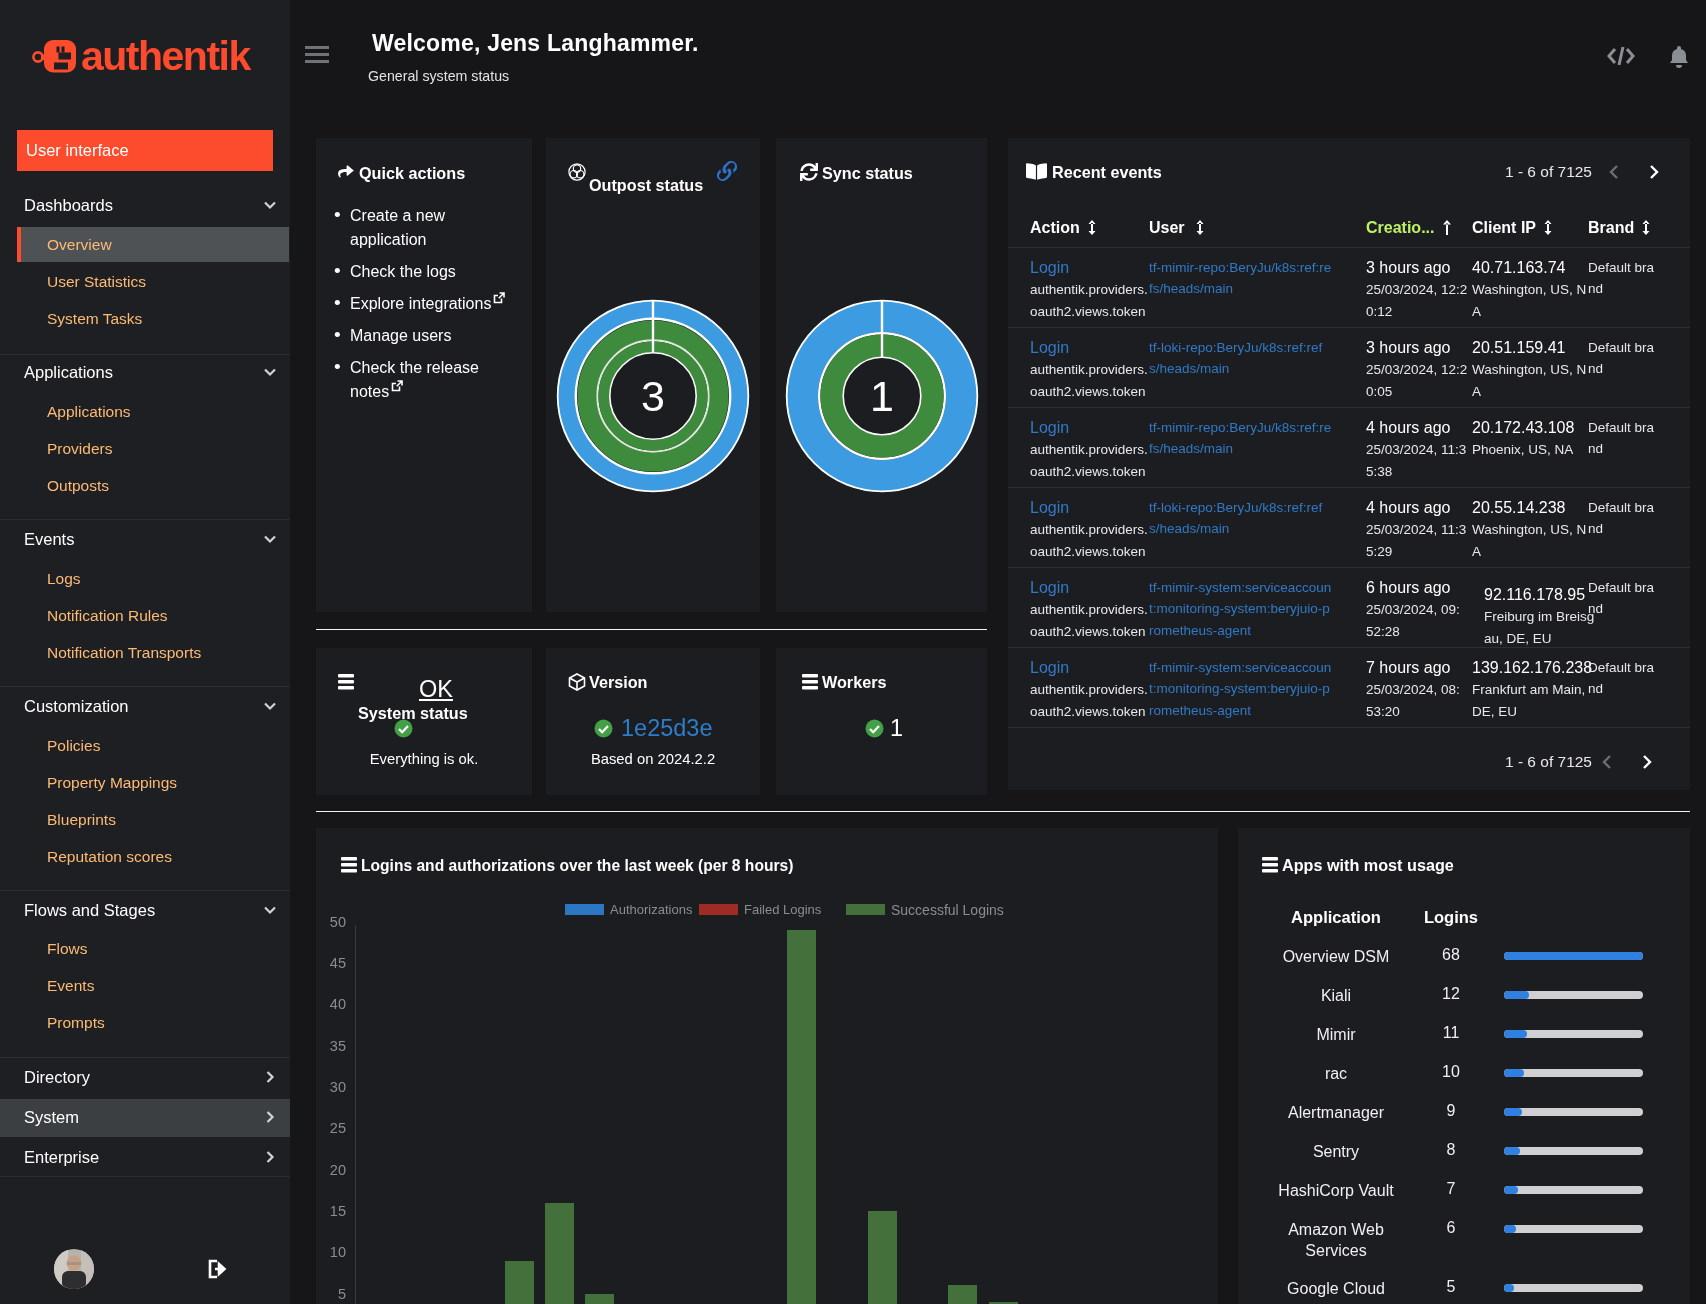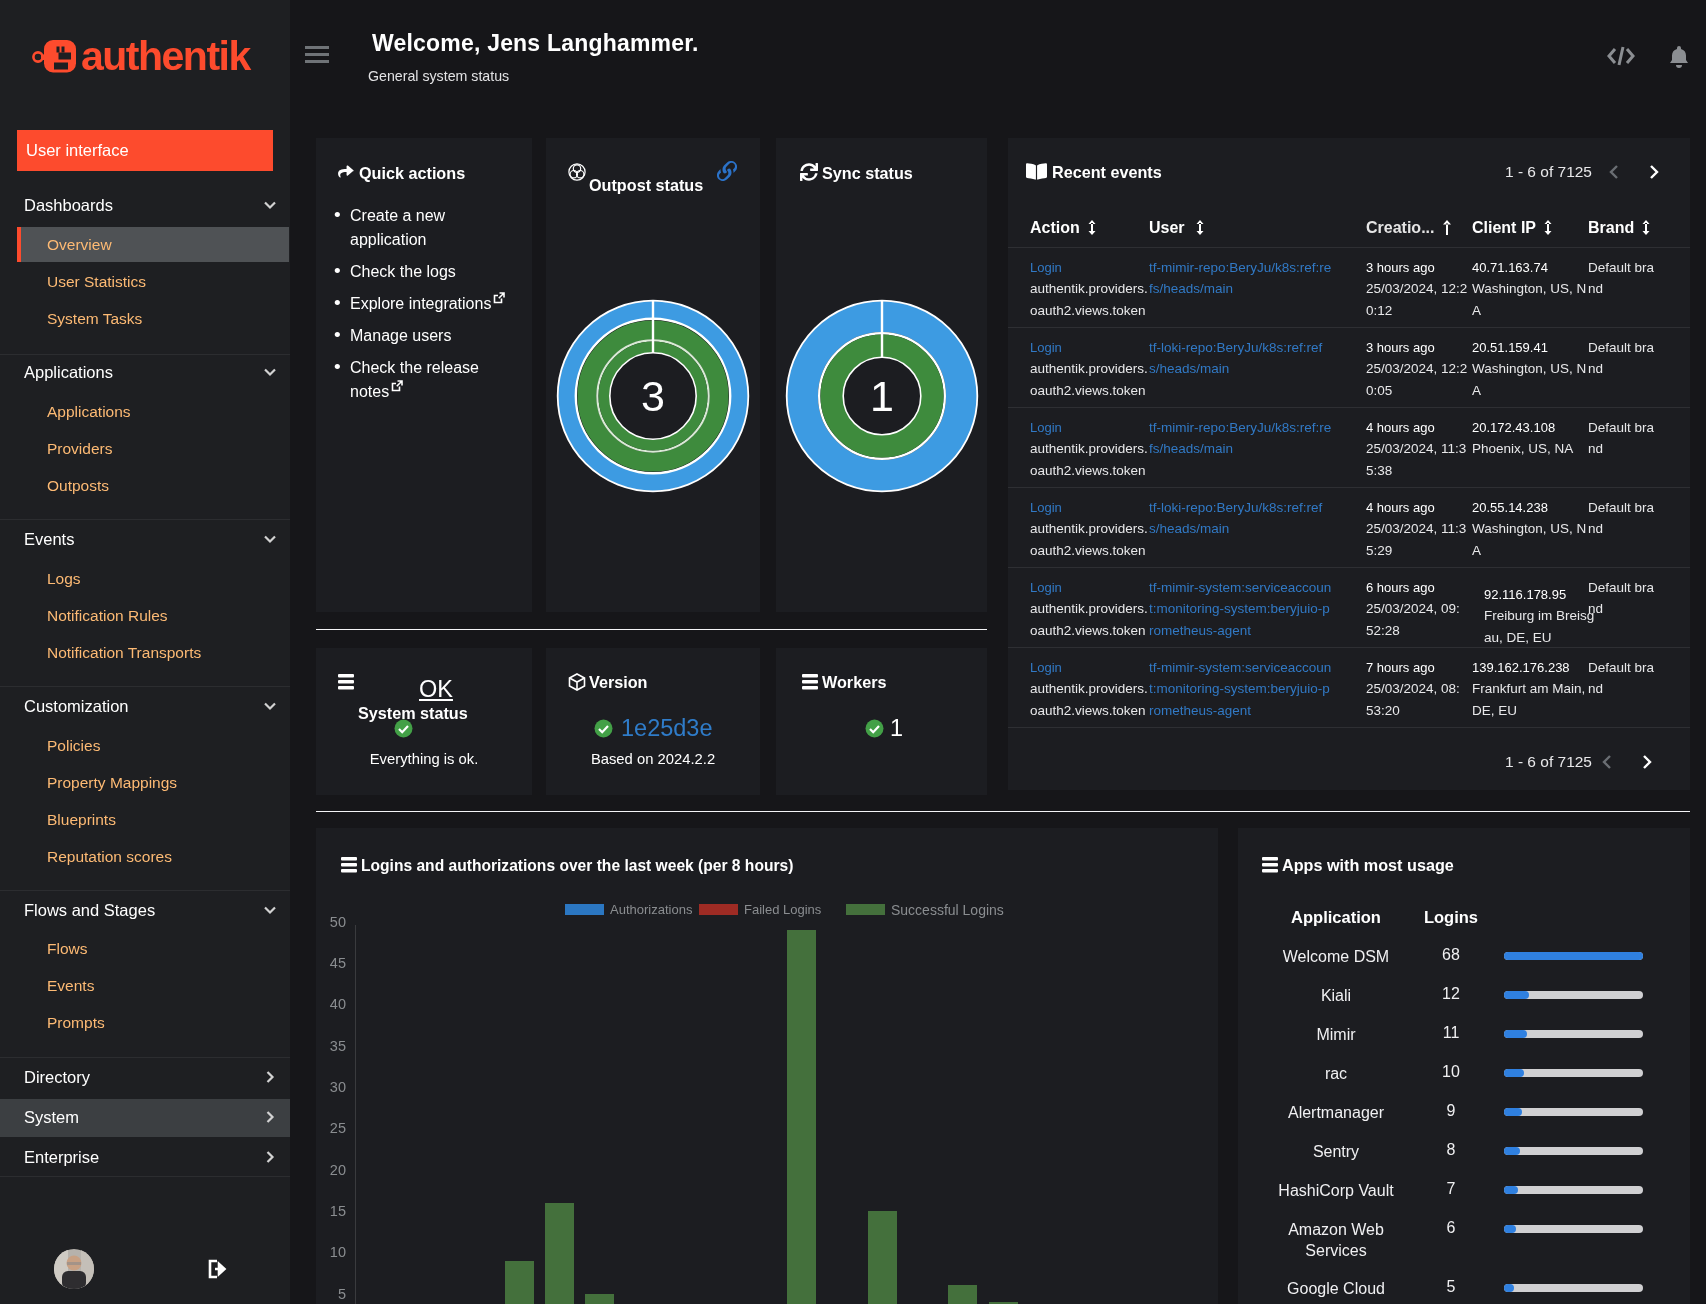--- a/index.html
+++ b/index.html
@@ -11,21 +11,21 @@
 .navsub { position:absolute; left:47px; font-size:15.5px; color:#fdba74; }
 .sdiv { position:absolute; left:0; width:290px; height:1px; background:#2c2d30; }
 
 .card { position:absolute; background:#1c1d21; }
 .ctitle { position:absolute; font-size:16.2px; font-weight:bold; color:#fff; white-space:nowrap; }
 
 .th { position:absolute; font-size:16px; font-weight:bold; color:#fff; }
 .rowline { position:absolute; left:1008px; width:682px; height:1px; background:#2e2f33; }
 .lnk { color:#3179c5 !important; }
 .cell { position:absolute; line-height:21.3px; font-size:13.5px; color:#e8e8ea; white-space:nowrap; }
-.cell .big { font-size:13px; color:#fff; }
+.cell .big { font-size:16px; color:#fff; }
 
 .aprow { position:absolute; font-size:16px; color:#f0f0f2; white-space:nowrap; }
 .track { position:absolute; width:139px; height:8px; background:#d0d0d2; border-radius:4px; }
 .fill { height:8px; background:#2f80e0; border-radius:4px; }
 </style>
 </head>
 <body>
 
 <div id="sidebar">
   <svg width="290" height="110" style="position:absolute;top:0;left:0">
@@ -219,21 +219,21 @@
 <div class="abs" style="left:1380px;top:163px;width:212px;text-align:right;font-size:15.5px;color:#e8e8ea;">1 - 6 of 7125</div>
 <svg class="abs" style="left:1608px;top:164px" width="12" height="16">
     <path d="M9 2 L3 8 L9 14" stroke="#6a6e73" stroke-width="2.4" fill="none"></path>
   </svg>
 <svg class="abs" style="left:1648px;top:164px" width="12" height="16">
     <path d="M3 2 L9 8 L3 14" stroke="#fff" stroke-width="2.4" fill="none"></path>
   </svg>
 
 <div class="th" style="left:1030px;top:219px;">Action</div>
 <div class="th" style="left:1149px;top:219px;">User</div>
-<div class="th" style="left:1366px;top:219px;color:#e5e5e5;">Creatio...</div>
+<div class="th" style="left:1366px;top:219px;color:#bef264;">Creatio...</div>
 <div class="th" style="left:1472px;top:219px;">Client IP</div>
 <div class="th" style="left:1588px;top:219px;">Brand</div>
 
 <svg class="abs" style="left:1086px;top:219px" width="12" height="17">
     <path d="M6 1 L2.5 5 H9.5 Z M6 16 L2.5 12 H9.5 Z M5 4 h2 v9 h-2 Z" fill="#fff"></path>
   </svg>
 <svg class="abs" style="left:1194px;top:219px" width="12" height="17">
     <path d="M6 1 L2.5 5 H9.5 Z M6 16 L2.5 12 H9.5 Z M5 4 h2 v9 h-2 Z" fill="#fff"></path>
   </svg>
 <svg class="abs" style="left:1441px;top:219px" width="12" height="17">
@@ -387,21 +387,21 @@
     <g fill="#fff">
       <rect x="1" y="1" width="16" height="3.6" rx="1"></rect>
       <rect x="1" y="7" width="16" height="3.6" rx="1"></rect>
       <rect x="1" y="13" width="16" height="3.6" rx="1"></rect>
     </g>
   </svg>
 <div class="ctitle" style="left:1282px;top:856px;">Apps with most usage</div>
 <div class="abs" style="left:1286px;top:908px;width:100px;text-align:center;font-size:16.5px;font-weight:bold;color:#fff;">Application</div>
 <div class="abs" style="left:1411px;top:908px;width:80px;text-align:center;font-size:16.5px;font-weight:bold;color:#fff;">Logins</div>
 <div id="apps">
-    <div class="aprow" style="left:1254px;top:946px;width:164px;text-align:center;white-space:normal;line-height:21px;">Welcome DSM</div>
+    <div class="aprow" style="left:1254px;top:946px;width:164px;text-align:center;white-space:normal;line-height:21px;">Overview DSM</div>
 <div class="aprow" style="left:1421px;top:946px;width:60px;text-align:center;">68</div>
 <div class="track" style="left:1504px;top:952px;">
       <div class="fill" style="width:139.0px;"></div>
     </div>
 <div class="aprow" style="left:1254px;top:985px;width:164px;text-align:center;white-space:normal;line-height:21px;">Kiali</div>
 <div class="aprow" style="left:1421px;top:985px;width:60px;text-align:center;">12</div>
 <div class="track" style="left:1504px;top:991px;">
       <div class="fill" style="width:24.5px;"></div>
     </div>
 <div class="aprow" style="left:1254px;top:1024px;width:164px;text-align:center;white-space:normal;line-height:21px;">Mimir</div>

